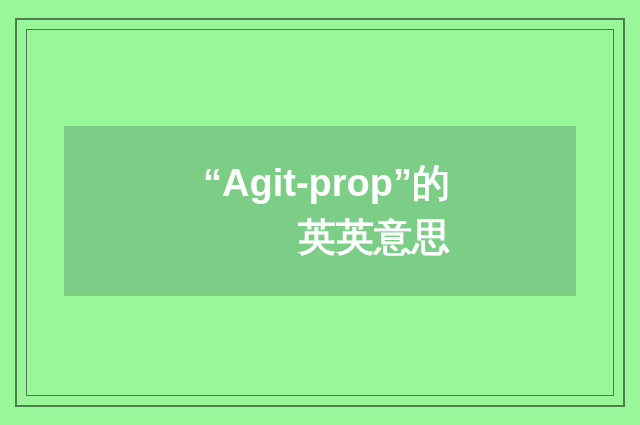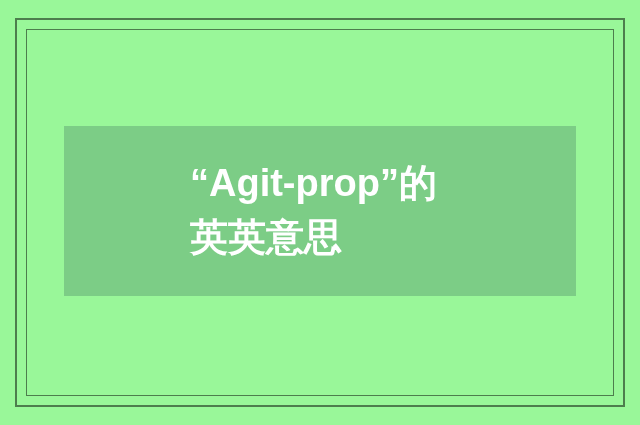--- a/index.html
+++ b/index.html
@@ -62,21 +62,21 @@
   .title-text {
     display: block;
     width: 260px;
     margin: 12px;
     color: #ffffff;
     font-family: "Liberation Sans", "DejaVu Sans", sans-serif;
     font-size: 38px;
     font-weight: bold;
     line-height: 1.42;
     letter-spacing: 0px;
-    text-align: left;
+    text-align: right;
     word-break: break-all;
     overflow-wrap: break-word;
     white-space: normal;
   }
 </style>
 </head>
 <body>
 
 <div class="canvas">
 

